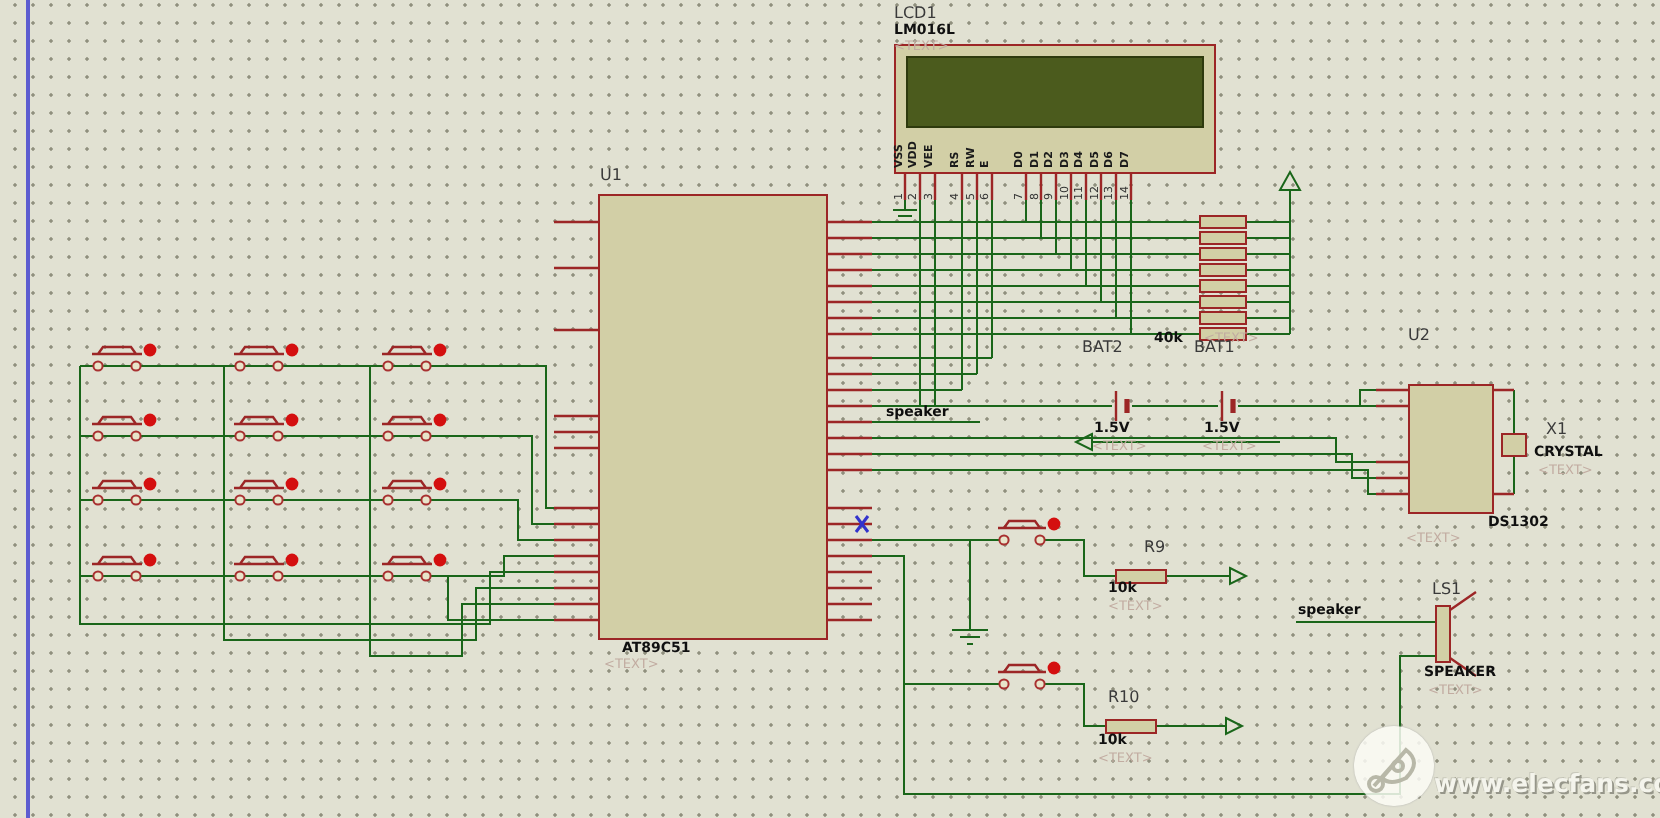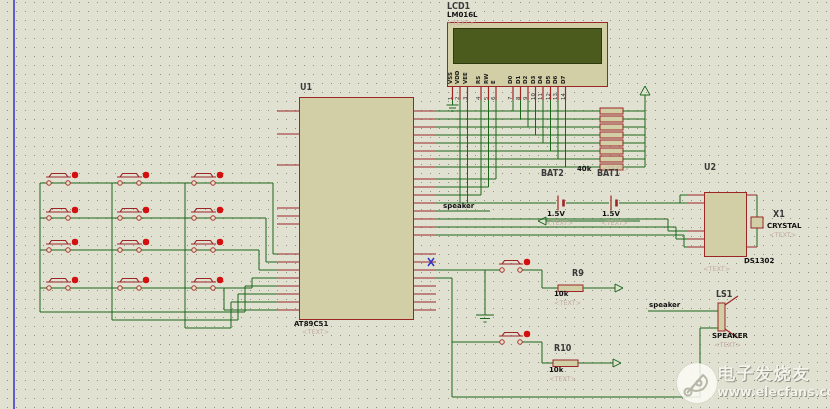--- a/index.html
+++ b/index.html
@@ -6,21 +6,21 @@
   body{font-family:"DejaVu Sans",sans-serif}
   #sheet{position:relative;width:830px;height:409px;overflow:hidden;
     background-color:#e1e1d2;
     background-image:radial-gradient(#90907e 0.75px, rgba(0,0,0,0) 0.9px);
     background-size:9px 9px;background-position:3px 7px;}
   #sheet svg{position:absolute;left:0;top:0}
   .blue-border{position:absolute;left:13px;top:0;width:2px;height:409px;background:#5d5dd0}
   .box{position:absolute;background:#d2cfa6;border:1.5px solid #9c2626;box-sizing:border-box}
   .screen{position:absolute;background:#4b5b1d;border:1px solid #2e3a0d;box-sizing:border-box}
   .lbl{position:absolute;white-space:nowrap;line-height:1.1}
-  .ref{font-size:8px;font-weight:bold;color:#3a3a3a}
+  .ref{font-size:8px;font-weight:normal;color:#3a3a3a}
   .val{font-size:7px;font-weight:bold;color:#101010}
   .ph{font-size:6.5px;font-weight:normal;color:#c2aca1}
   .netlbl{font-size:7px;font-weight:bold;color:#0d0d0d}
   .pincol{position:absolute;font-size:6.3px;font-weight:bold;color:#1b1b1b}
   .pincol .pr{height:8px;line-height:8.2px;white-space:nowrap}
   .pitch23 .pr{height:23px}
   .num{width:21px;text-align:center;font-weight:normal;color:#333;font-size:6px}
   .ralign{text-align:right}
   .rlist .pr{height:8px;line-height:8px;font-size:6.5px;font-weight:bold;color:#3a3a3a}
   .lcdrow{position:absolute;display:flex}
@@ -152,21 +152,21 @@
     </svg>
 
   <div class="blue-border"></div>
 
   <div class="box" style="left:299px;top:97px;width:115px;height:223px"></div>
   <div class="box" style="left:447px;top:22px;width:161px;height:65px"></div>
   <div class="screen" style="left:453px;top:28px;width:149px;height:36px"></div>
   <div class="box" style="left:704px;top:192px;width:43px;height:65px"></div>
 
   <div class="lbl ref" style="left:300px;top:84px">U1</div>
-  <div class="lbl val" style="left:294px;top:321px">AT89C51</div>
+  <div class="lbl val" style="left:311px;top:321px">AT89C51</div>
   <div class="lbl ph" style="left:302px;top:329px">&lt;TEXT&gt;</div>
 
   <div class="pincol num pitch23" style="left:277px;top:103px">
       <div class="pr"></div>
       <div class="pr"></div>
     </div>
   <div class="pincol num" style="left:277px;top:157px">
       <div class="pr"></div>
     </div>
   <div class="pincol num" style="left:277px;top:200px">
@@ -434,15 +434,14 @@
   <div class="lbl netlbl" style="left:443px;top:203px">speaker</div>
   <div class="lbl netlbl" style="left:649px;top:302px">speaker</div>
 
   <div class="wm-circle">
     <svg width="40" height="40">
       <path d="M10 30 L26 12 M26 12 Q34 18 26 26 Q18 30 14 26 Z" fill="none" stroke="#b8b8a8" stroke-width="2"></path>
       <circle cx="11" cy="29" r="3.5" fill="none" stroke="#b8b8a8" stroke-width="2"></circle>
       <circle cx="22" cy="20" r="2.5" fill="none" stroke="#b8b8a8" stroke-width="2"></circle>
     </svg>
   </div>
-  <div class="wm-title">电子发烧友</div>
   <div class="wm-url">www.elecfans.com</div>
 </div>
 
 </body></html>

